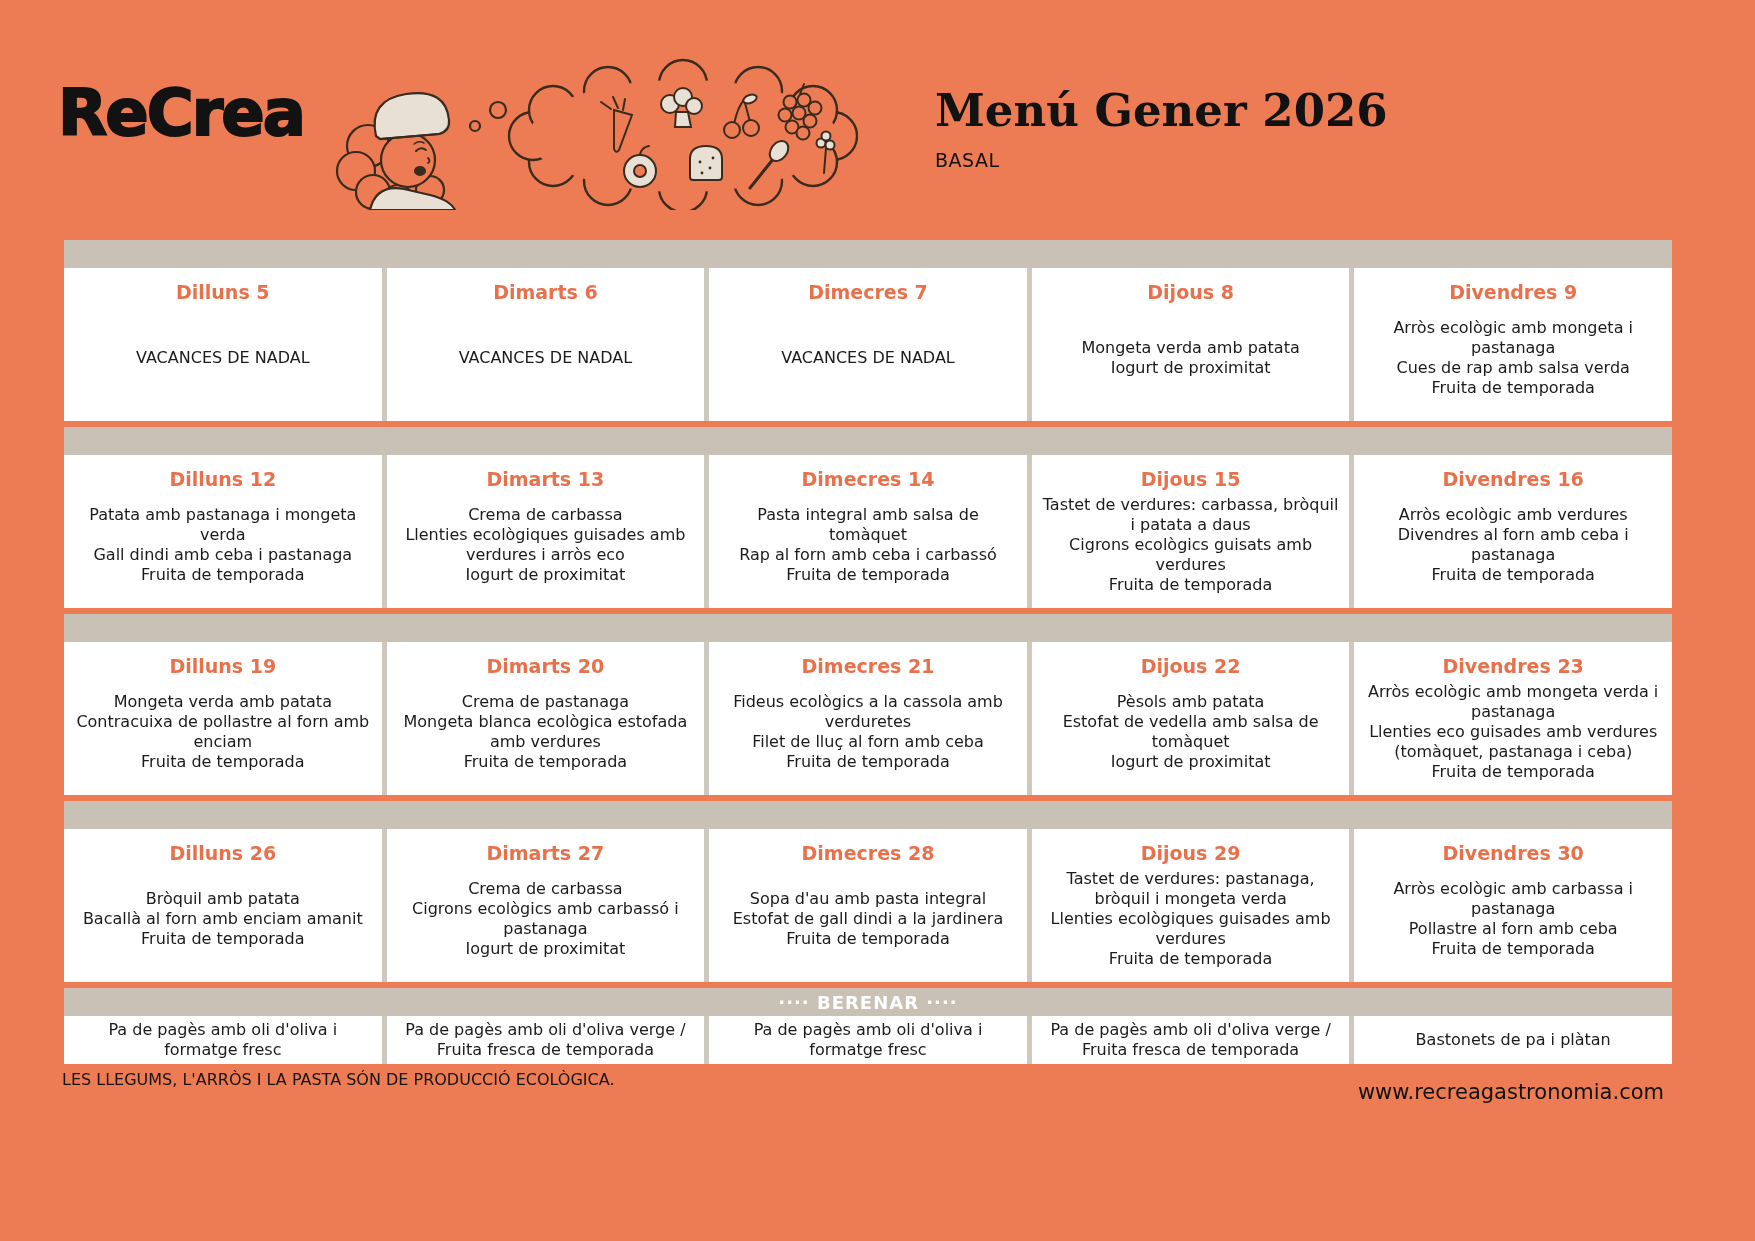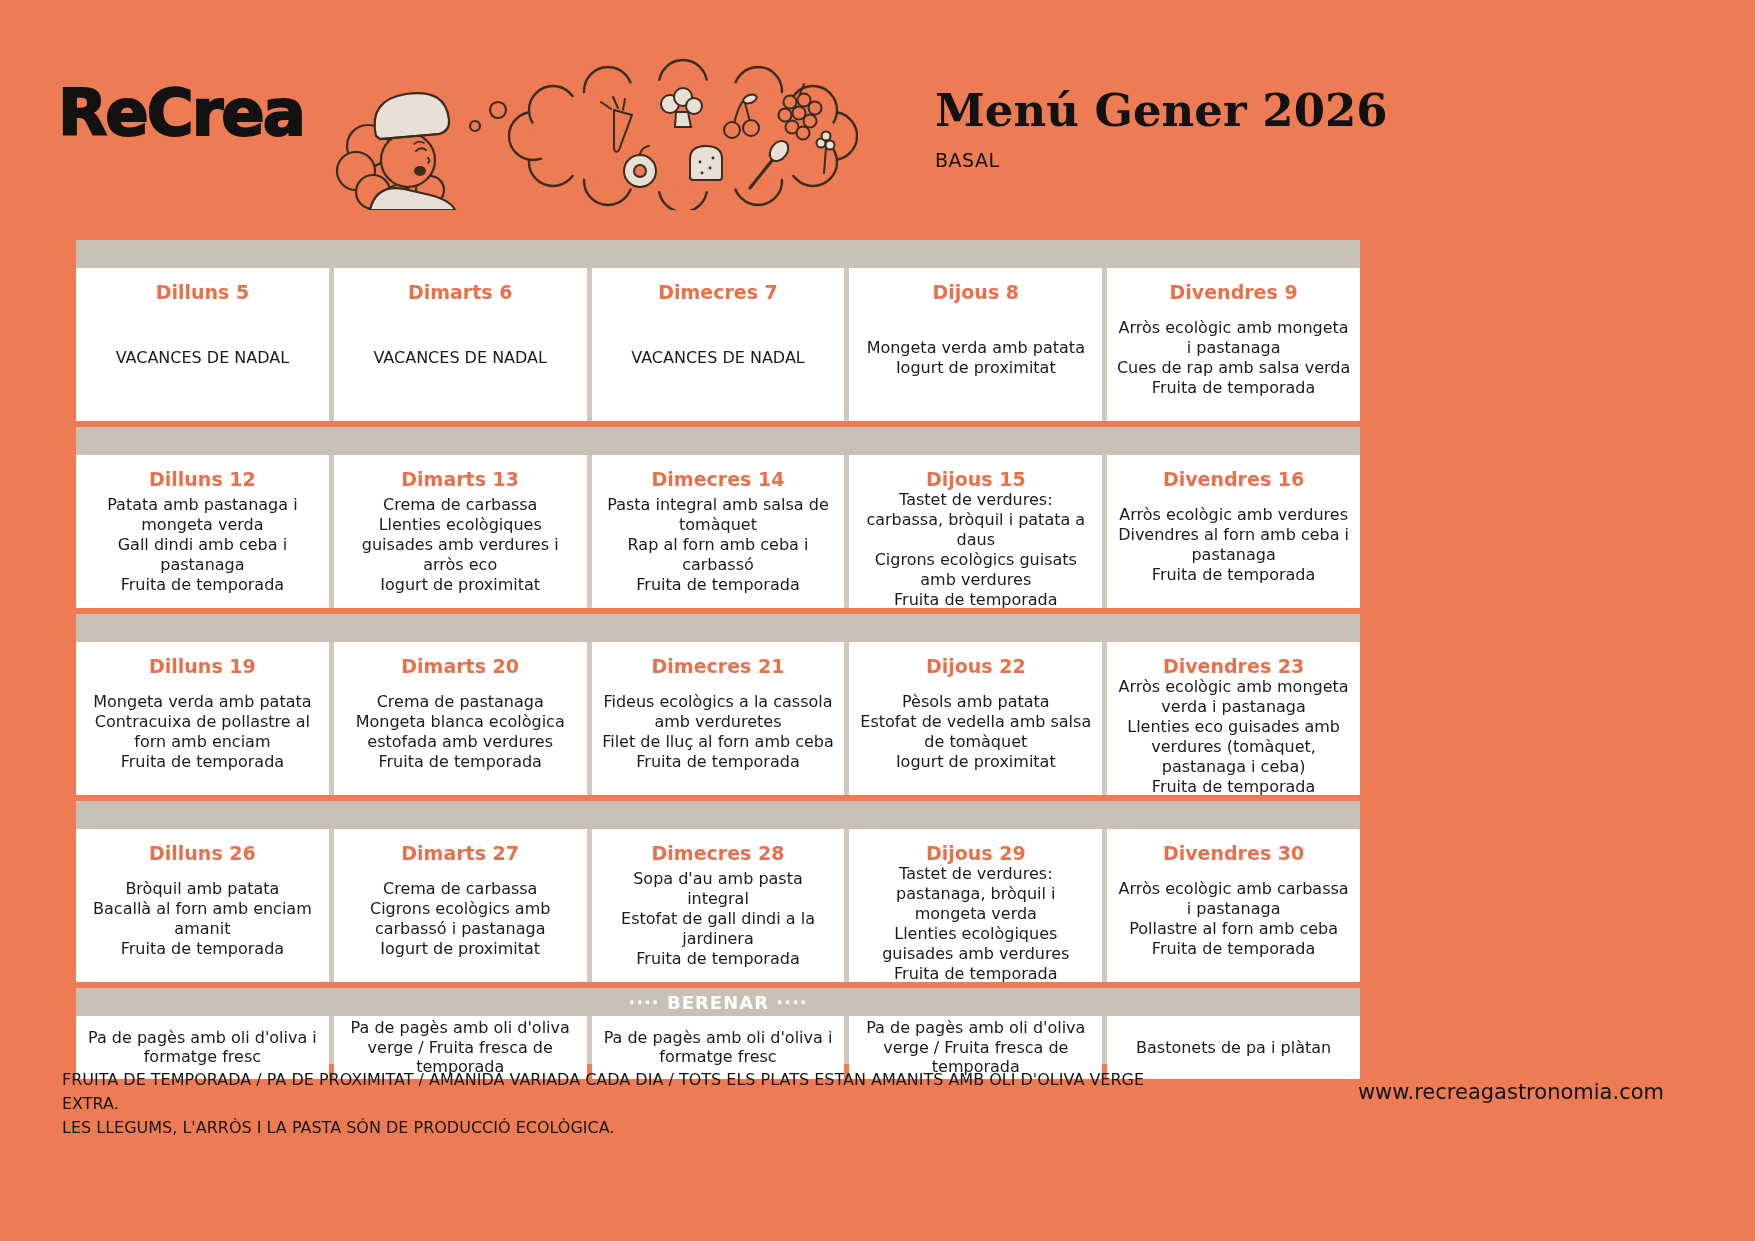--- a/index.html
+++ b/index.html
@@ -34,21 +34,21 @@
   .header-right{position:absolute;left:935px;top:36px;width:600px;}
   .school{font-size:20px;color:#121212;letter-spacing:.3px;}
   .title{
     margin-top:48px;
     font-family:"DejaVu Serif","Liberation Serif",serif;
     font-size:45px;font-weight:bold;color:#121212;
   }
   .subtitle{margin-top:12px;font-size:19px;letter-spacing:.5px;color:#121212;}
 
   
-  .menu{position:absolute;left:76px;top:240px;width:1284px;}
+  .menu{position:absolute;left:64px;top:240px;width:1608px;}
   .week-band{height:28px;background:var(--band);}
   .week-days{
     display:grid;grid-template-columns:repeat(5,1fr);
     column-gap:5px;background:var(--gap);
     height:153px;margin-bottom:6px;
   }
   .day-cell{
     background:#fff;display:flex;flex-direction:column;
     padding:6px 9px 8px;text-align:center;overflow:hidden;
   }
@@ -371,19 +371,18 @@
         <div class="berenar-cell">Pa de pagès amb oli d'oliva i formatge fresc</div>
         <div class="berenar-cell">Pa de pagès amb oli d'oliva verge / Fruita fresca de temporada</div>
         <div class="berenar-cell">Pa de pagès amb oli d'oliva i formatge fresc</div>
         <div class="berenar-cell">Pa de pagès amb oli d'oliva verge / Fruita fresca de temporada</div>
         <div class="berenar-cell">Bastonets de pa i plàtan</div>
       </div>
   </div>
 
   <div class="footer">
     <div class="footnote">
-      <div>FRUITA DE TEMPORADA / PA DE PROXIMITAT / AMANIDA VARIADA CADA DIA / TOTS ELS PLATS ESTAN AMANITS AMB OLI D'OLIVA VERGE EXTRA.</div>
       <div>LES LLEGUMS, L'ARRÒS I LA PASTA SÓN DE PRODUCCIÓ ECOLÒGICA.</div>
     </div>
     <div class="website">www.recreagastronomia.com</div>
   </div>
 
 </div>
 
 </body></html>

